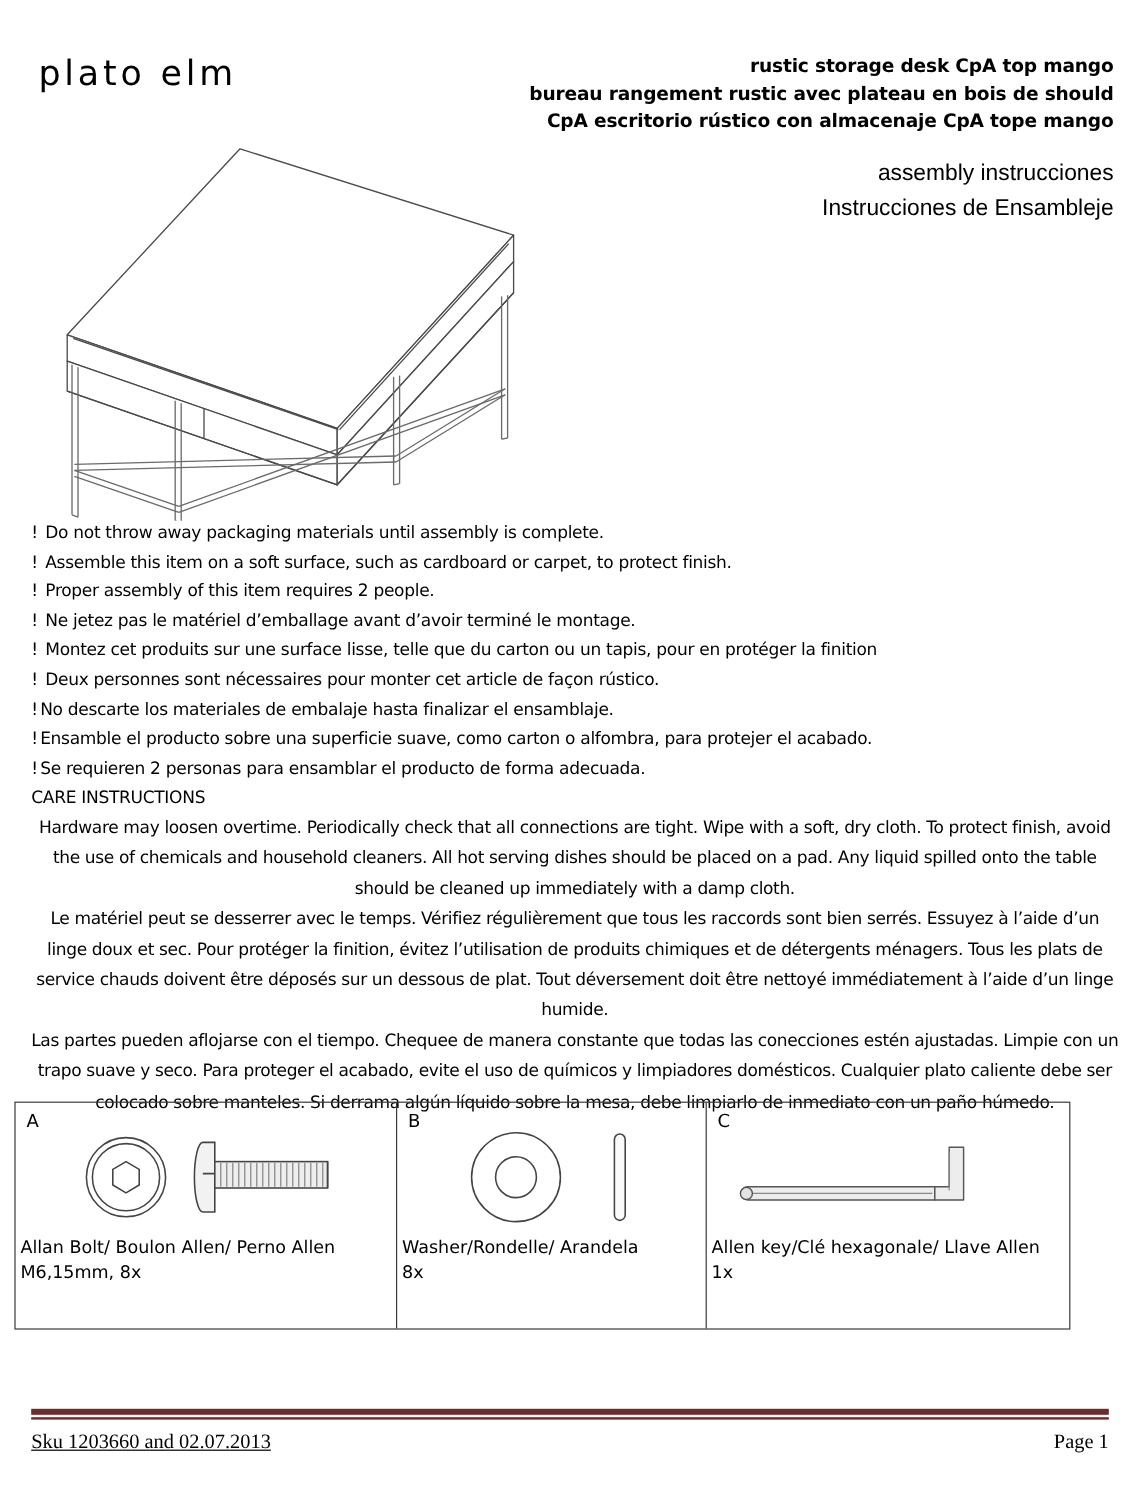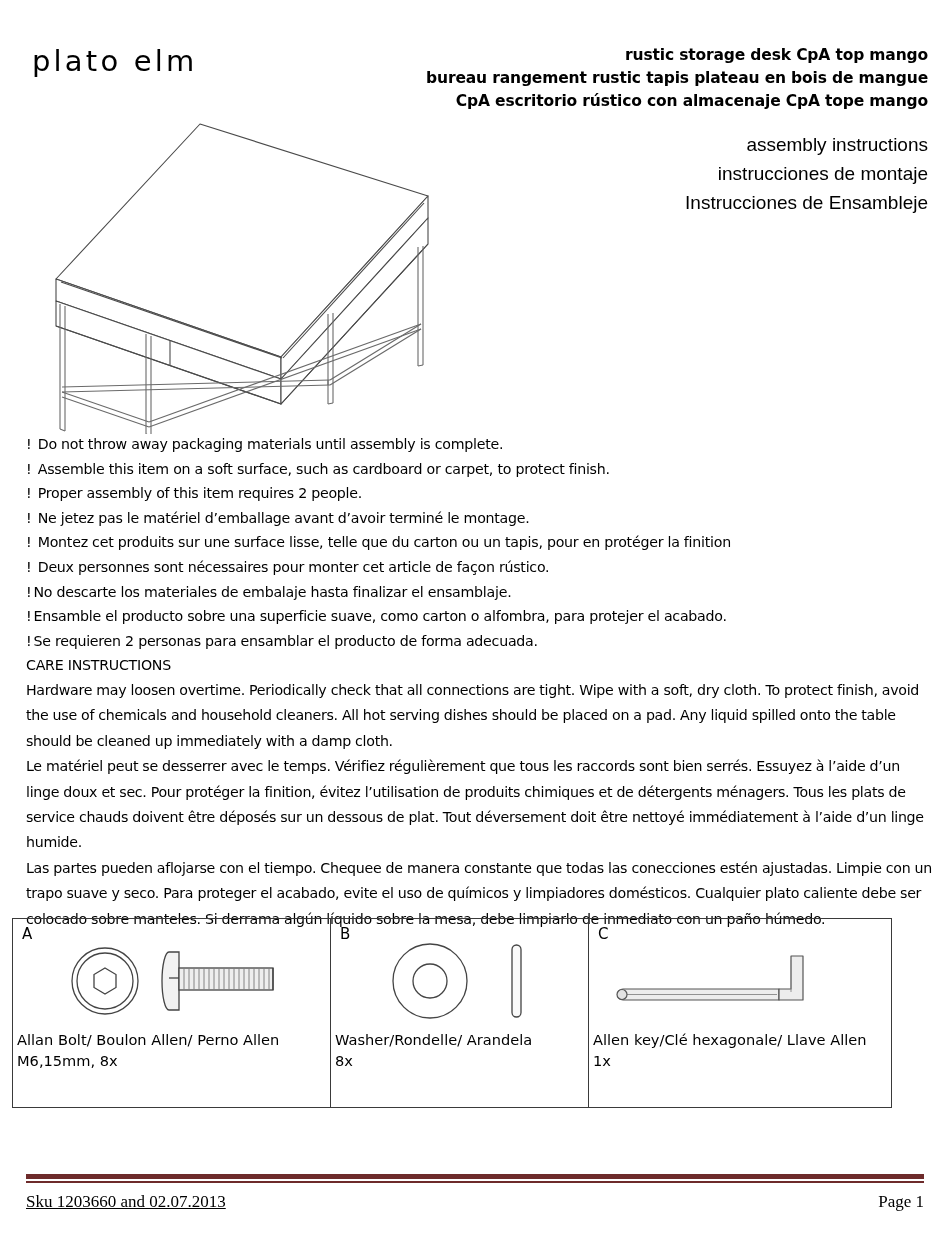--- a/index.html
+++ b/index.html
@@ -86,21 +86,21 @@
     font-size: 14.2px;
     line-height: 24.6px;
     letter-spacing: -0.25px;
     margin-top: 0;
   }
   .care-para {
     font-family: "DejaVu Sans", sans-serif;
     font-size: 14.2px;
     line-height: 25.4px;
     letter-spacing: -0.3px;
-    text-align: left;
+    text-align: center;
     margin: 0;
   }
 
   
   .parts-table {
     position: absolute;
     left: 12px; top: 918px;
     width: 880px; height: 190px;
     border: 1.6px solid #3a3a3a;
     display: flex;
@@ -171,27 +171,26 @@
   }
 </style>
 </head>
 <body>
 
 <div class="header">
   <div class="brand">plato elm</div>
 
   <div class="title-block">
     <div class="title-line">rustic storage desk CpA top mango</div>
-    <div class="title-line">bureau rangement rustic tapis plateau en bois de mangue</div>
+    <div class="title-line">bureau rangement rustic avec plateau en bois de should</div>
     <div class="title-line">CpA escritorio rústico con almacenaje CpA tope mango</div>
   </div>
 
   <div class="subtitle-block">
-    <div class="subtitle-line">assembly instructions</div>
-    <div class="subtitle-line">instrucciones de montaje</div>
+    <div class="subtitle-line">assembly instrucciones</div>
     <div class="subtitle-line">Instrucciones de Ensambleje</div>
   </div>
 </div>
 
 <div class="drawing">
   <svg width="430" height="330" viewBox="0 0 430 330">
     <g fill="none" stroke="#4a4a4a" stroke-width="1.1" stroke-linejoin="round">
 
       <polygon points="38,175 182,20 410,92 263,253" fill="#ffffff"></polygon>
 

